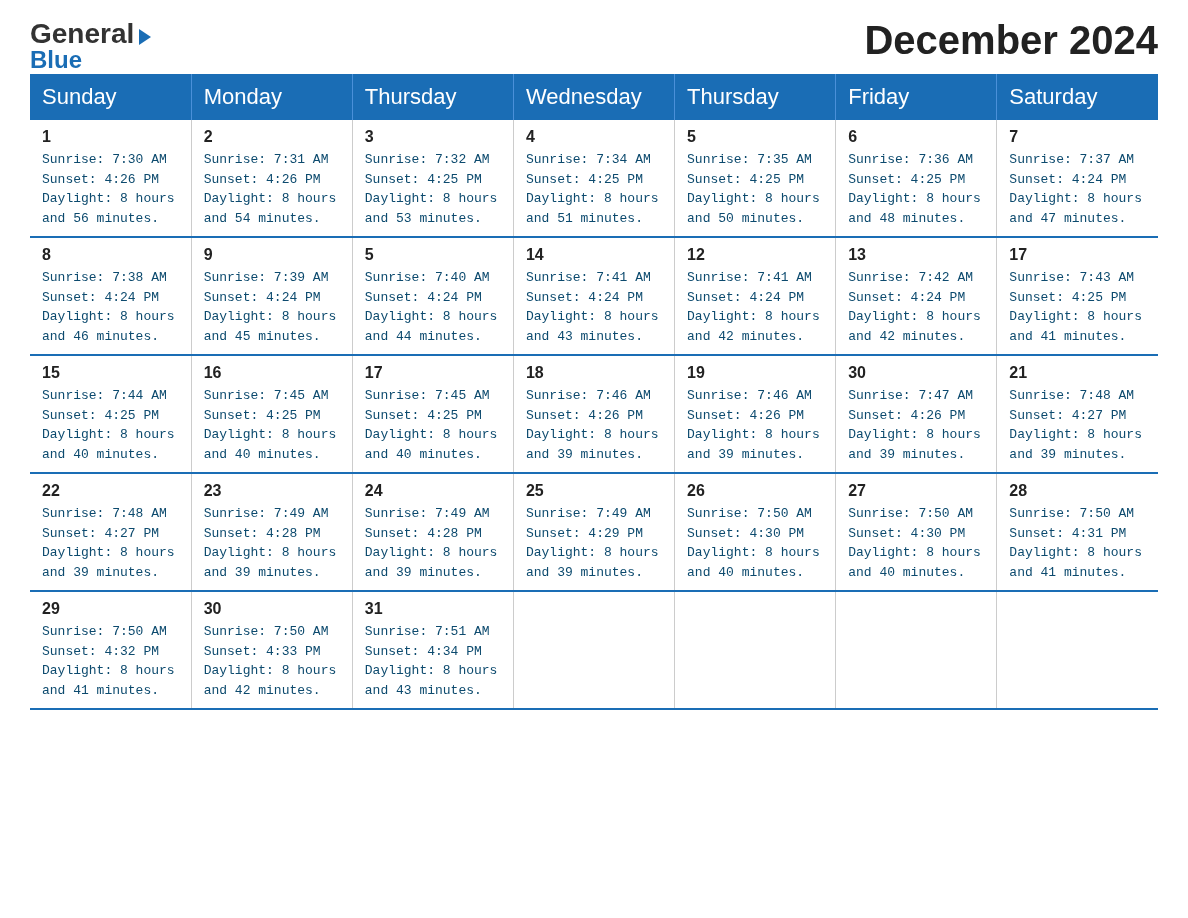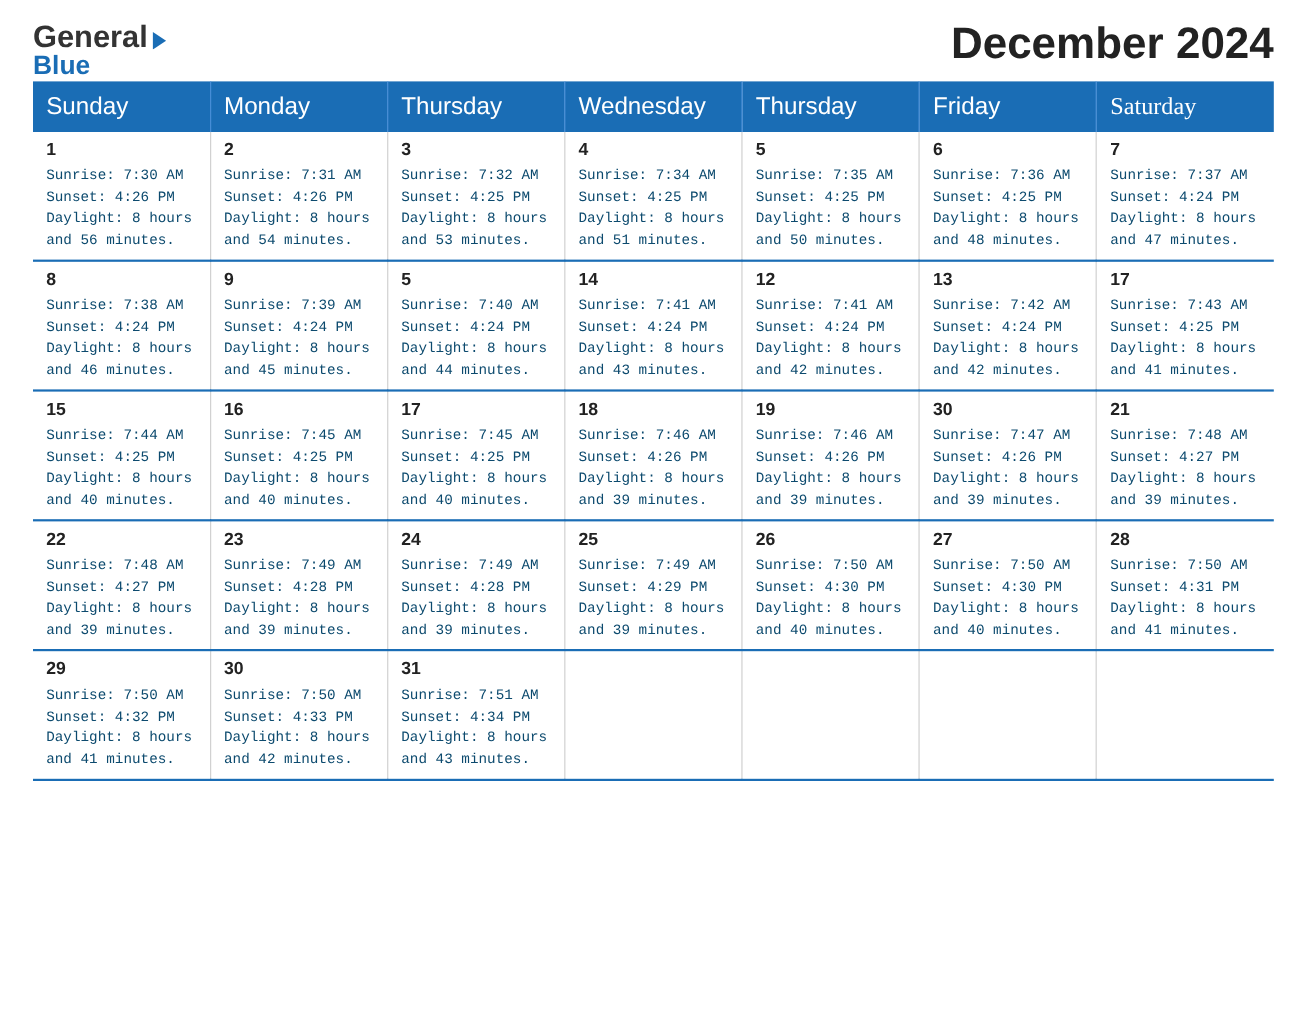--- a/index.html
+++ b/index.html
@@ -56,21 +56,20 @@
     }
     thead th {
       padding: 10px 12px;
       text-align: left;
       font-size: 22px;
       font-weight: normal;
       border-right: 1px solid #4a90d9;
     }
     thead th:last-child {
       border-right: none;
-      font-family: Liberation Serif, serif;
     }
     tbody tr {
       border-bottom: 2px solid #1a6db5;
     }
     tbody td {
       padding: 8px 12px;
       vertical-align: top;
       border-right: 1px solid #ccc;
       font-size: 14px;
       color: #333;

